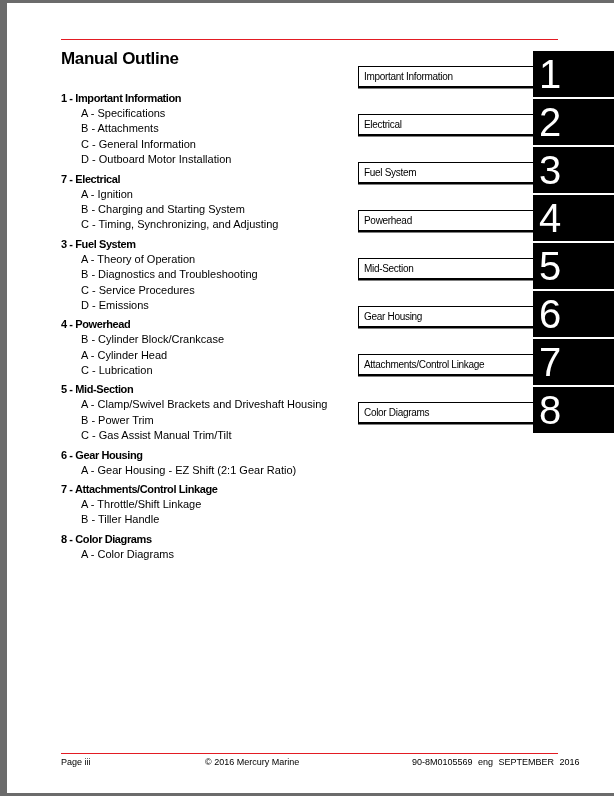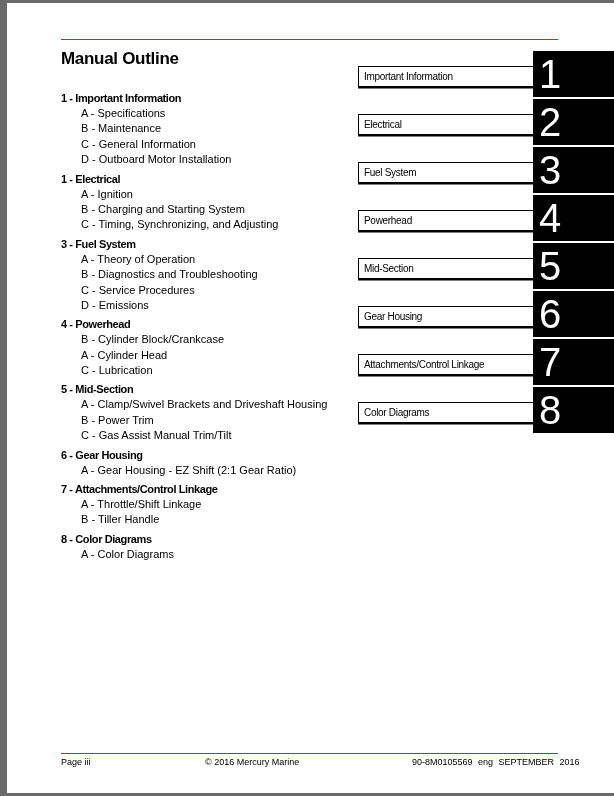--- a/index.html
+++ b/index.html
@@ -59,26 +59,26 @@
 <body>
 
 <div class="page">
   <div class="rule-top"></div>
   <div class="title">Manual Outline</div>
 
   <div class="outline">
     <div class="section">
       <div class="sec-head">1 - Important Information</div>
       <div class="sub">A - Specifications</div>
-      <div class="sub">B - Maintenance</div>
+      <div class="sub">B - Attachments</div>
       <div class="sub">C - General Information</div>
       <div class="sub">D - Outboard Motor Installation</div>
     </div>
     <div class="section">
-      <div class="sec-head">1 - Electrical</div>
+      <div class="sec-head">7 - Electrical</div>
       <div class="sub">A - Ignition</div>
       <div class="sub">B - Charging and Starting System</div>
       <div class="sub">C - Timing, Synchronizing, and Adjusting</div>
     </div>
     <div class="section">
       <div class="sec-head">3 - Fuel System</div>
       <div class="sub">A - Theory of Operation</div>
       <div class="sub">B - Diagnostics and Troubleshooting</div>
       <div class="sub">C - Service Procedures</div>
       <div class="sub">D - Emissions</div>

